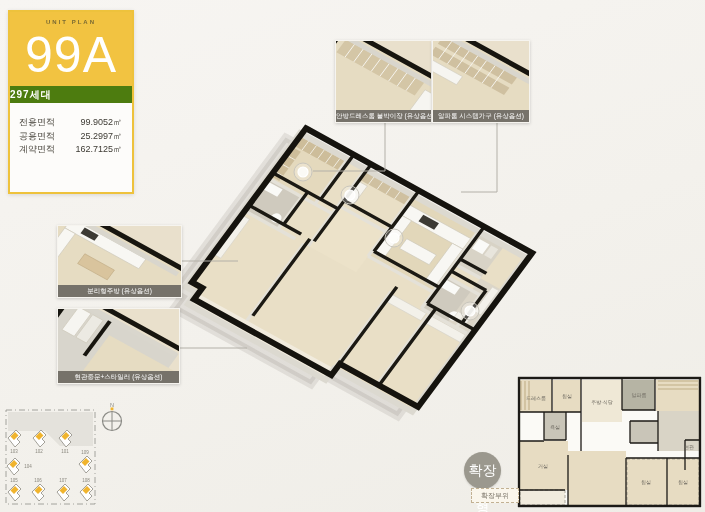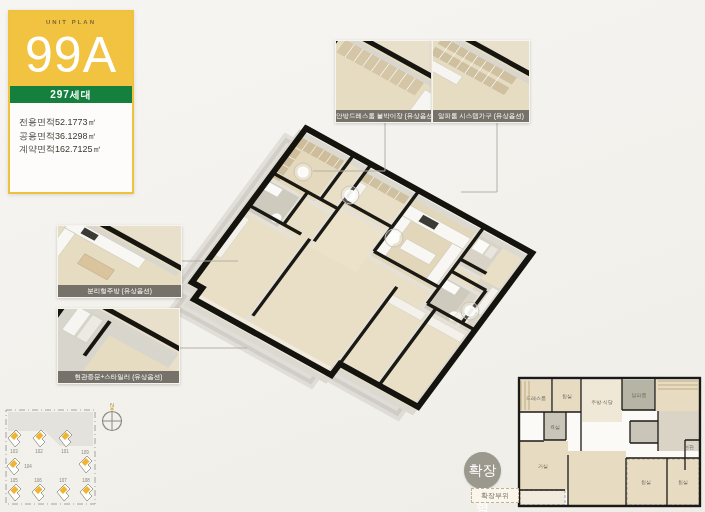--- a/index.html
+++ b/index.html
@@ -11,25 +11,25 @@
   }
   .abs{position:absolute;}
   
   .unit-card{left:8px;top:10px;width:122px;height:180px;background:#fdfcfa;
     border:2px solid #eec23c;box-shadow:0 1px 4px rgba(0,0,0,.12);}
   .unit-card .yellow{position:absolute;left:0;top:0;right:0;height:74px;background:#f2c341;}
   .unit-card .plan-label{position:absolute;top:7px;left:0;right:0;text-align:center;
     font-size:6px;letter-spacing:2px;color:#7a6a33;font-weight:bold;}
   .unit-card .unit-name{position:absolute;top:14px;left:0;right:0;text-align:center;
     color:#ffffff;font-size:50px;font-weight:400;letter-spacing:1px;line-height:58px;}
-  .unit-card .black-bar{position:absolute;left:0;top:74px;right:0;height:17px;background:#15803d;
-    color:#fff;font-size:10px;font-weight:bold;text-align:center;line-height:17px;letter-spacing:1px;}
+  .unit-card .black-bar{position:absolute;left:0;top:74px;right:0;height:17px;background:#4d7c0f;
+    color:#fff;font-size:10px;font-weight:bold;text-align:left;line-height:17px;letter-spacing:1px;}
   .unit-card .areas{position:absolute;left:0;top:91px;right:0;bottom:0;padding-top:13px;}
-  .area-row{display:flex;justify-content:flex-start;padding:0 10px 0 9px;
-    font-size:9px;line-height:13.5px;color:#4a463e;}
+  .area-row{display:flex;justify-content:space-between;padding:0 10px 0 9px;
+    font-size:9px;line-height:13.5px;color:#4a463e;gap:10px;}
   .area-row .v{color:#3d3a33;}
   
   .tile{background:#e9e0cc;border:1px solid #f6f4ef;box-shadow:0 1px 3px rgba(0,0,0,.18);overflow:hidden;}
   .tile svg{display:block;}
   .tile .bar{position:absolute;left:0;right:0;bottom:0;height:12px;
     background:rgba(97,94,88,.85);color:#fff;font-size:6.5px;line-height:12px;text-align:center;
     white-space:nowrap;}
   #tile-dress{left:335px;top:40px;width:95px;height:81px;}
   #tile-alpha{left:432px;top:40px;width:96px;height:81px;}
   #tile-kitchen{left:57px;top:225px;width:123px;height:71px;}
@@ -205,25 +205,25 @@
 </svg>
 
 <div class="abs unit-card">
   <div class="yellow"></div>
   <div class="plan-label">UNIT PLAN</div>
   <div class="unit-name">99A</div>
   <div class="black-bar">297세대</div>
   <div class="areas">
     <div class="area-row">
       <span>전용면적</span>
-      <span class="v">52.1773㎡</span>
+      <span class="v">99.9052㎡</span>
     </div>
     <div class="area-row">
       <span>공용면적</span>
-      <span class="v">36.1298㎡</span>
+      <span class="v">25.2997㎡</span>
     </div>
     <div class="area-row">
       <span>계약면적</span>
       <span class="v">162.7125㎡</span>
     </div>
   </div>
 </div>
 
 <div id="tile-dress" class="abs tile">
   <svg width="95" height="69" viewBox="0 0 95 69">

